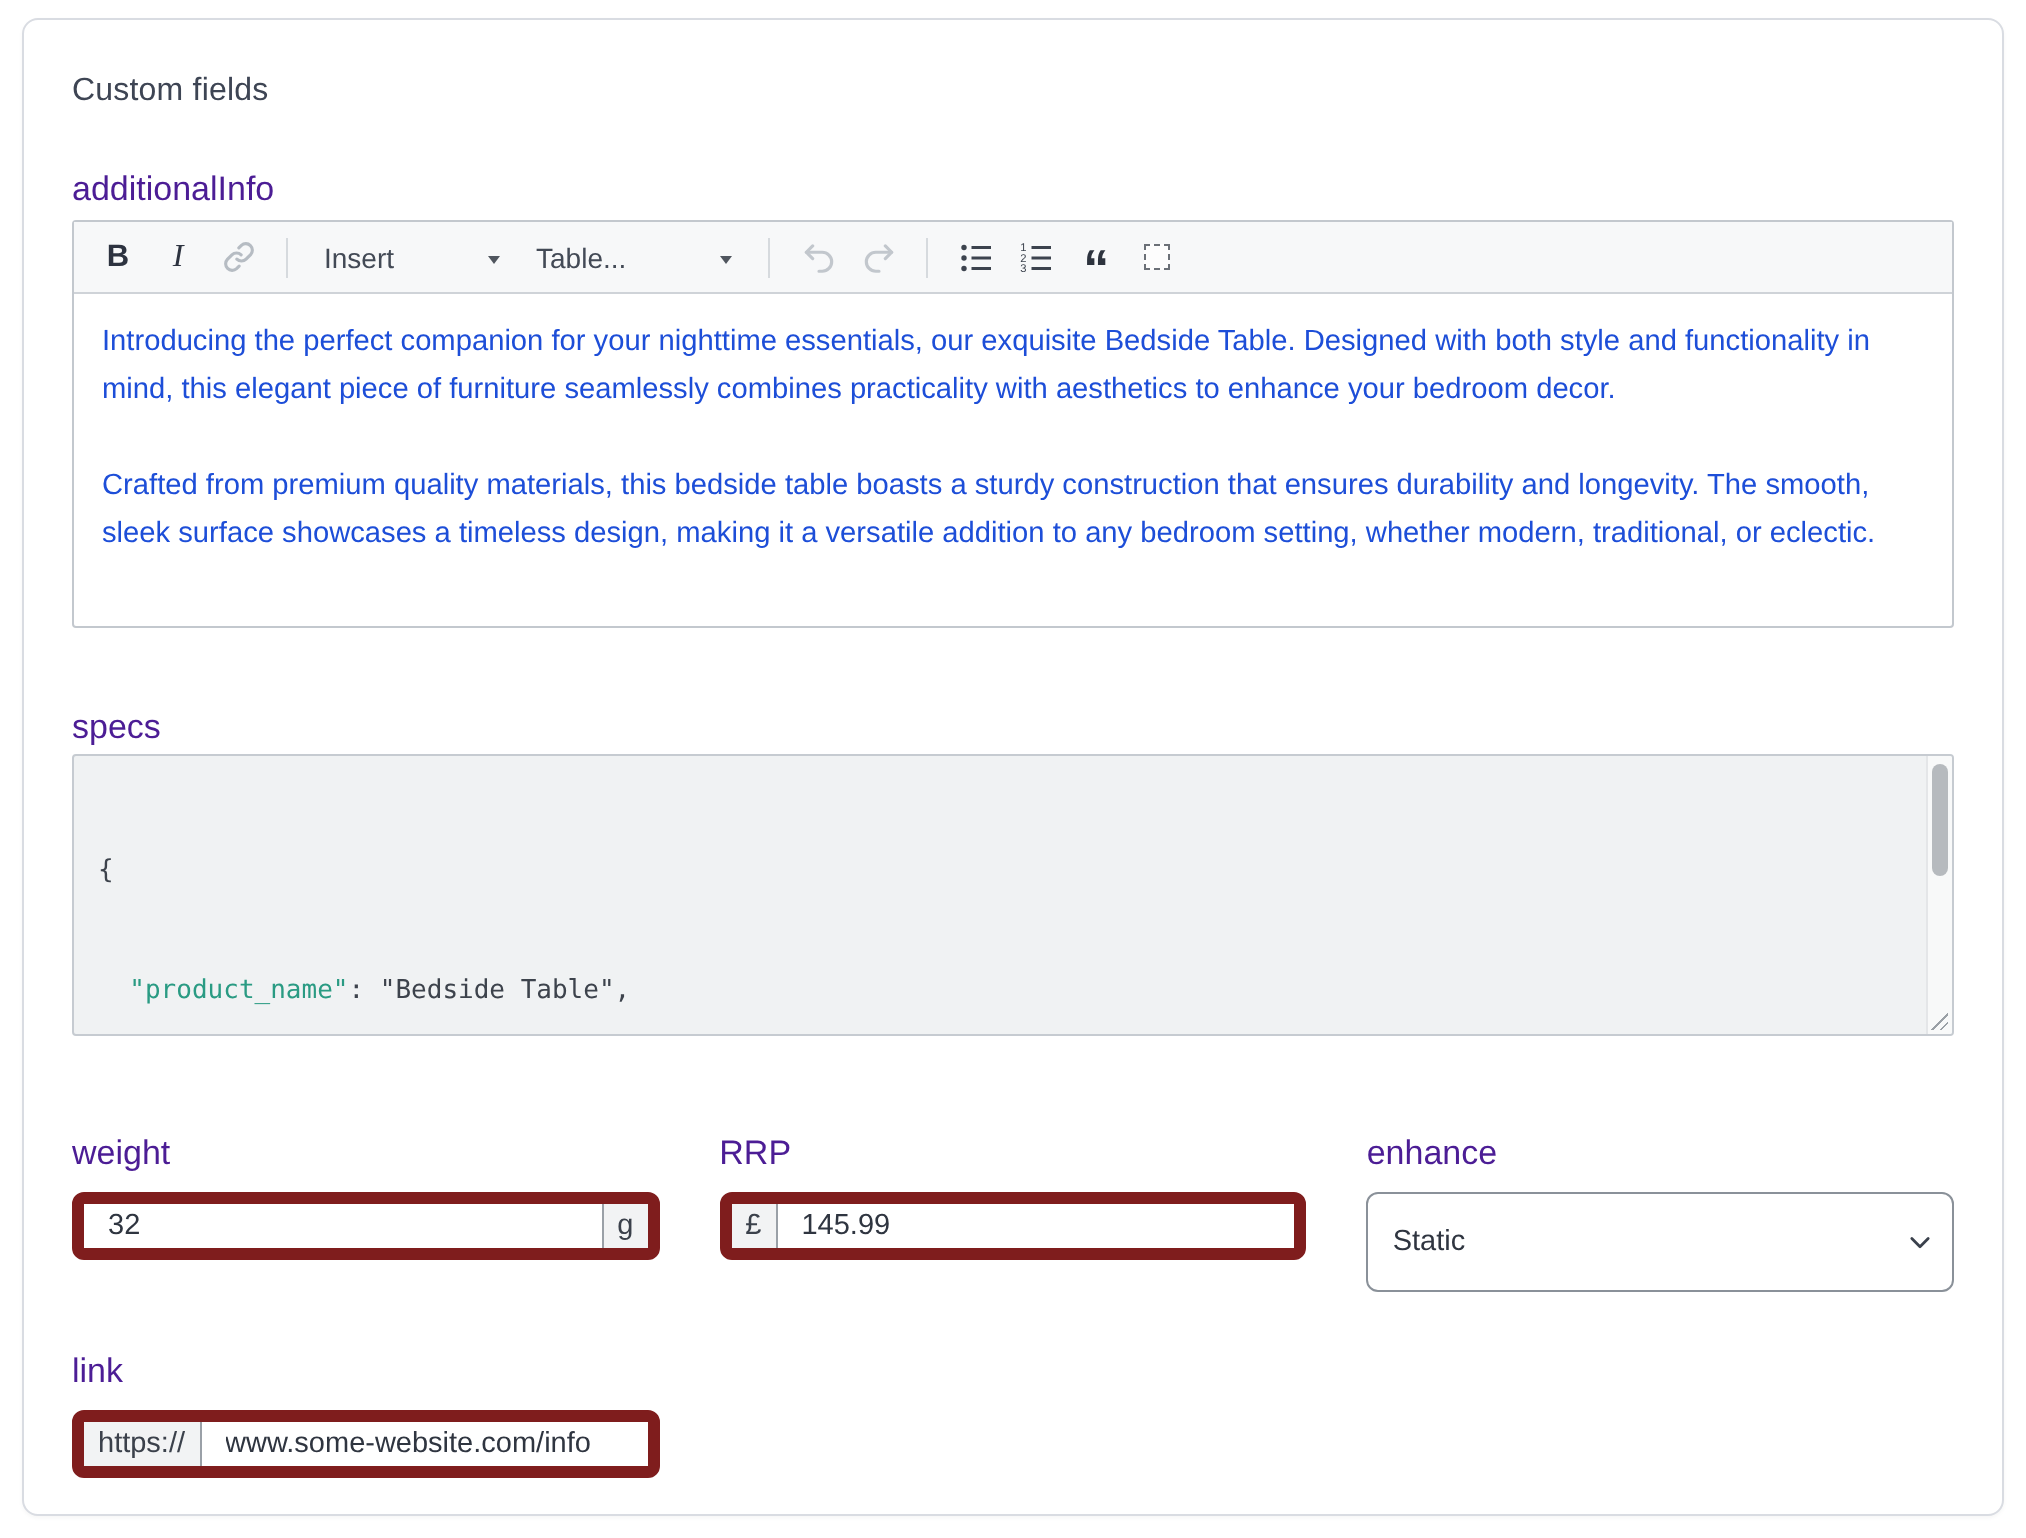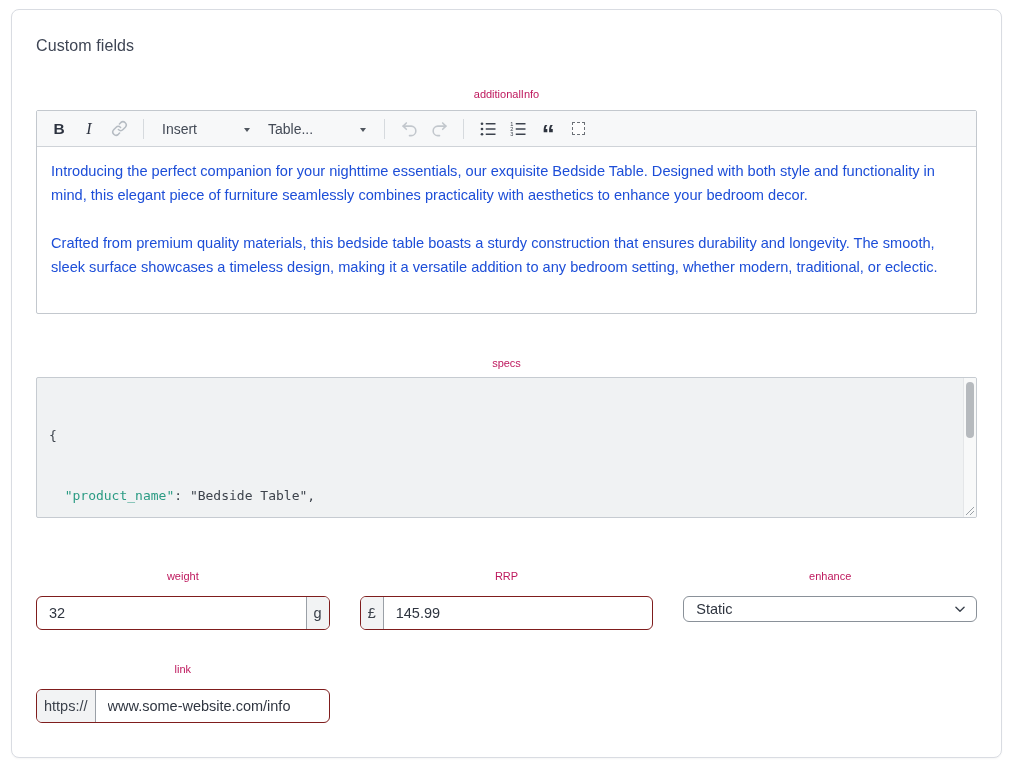--- a/index.html
+++ b/index.html
@@ -17,24 +17,23 @@
   }
 
   .card-title {
     font-size: 16px;
     color: #3e4554;
     font-weight: 500;
     letter-spacing: .1px;
   }
 
   .field-label {
-    font-size: 11px;
-    color: #be185d;
+    font-size: 17px;
+    color: #4c1d95;
     line-height: 17px;
-    text-align: center;
   }
   .lbl-editor { margin-top: 31px; }
   .lbl-specs  { margin-top: 41px; }
 
   
   .editor {
     margin-top: 7px;
     border: 1px solid #c3c8ce;
     border-radius: 2px;
     background: #fff;
@@ -145,21 +144,21 @@
     display: grid;
     grid-template-columns: 1fr 1fr 1fr;
     column-gap: 30px;
     row-gap: 31px;
   }
   .cell .field-label { margin-bottom: 11px; }
 
   .input-group {
     display: flex;
     height: 34px;
-    border: 1px solid #7f1d1d;
+    border: 6px solid #7f1d1d;
     border-radius: 6px;
     background: #fff;
     overflow: hidden;
   }
   .input-group input {
     flex: 1;
     min-width: 0;
     border: none;
     outline: none;
     padding: 0 12px;
@@ -173,21 +172,21 @@
     align-items: center;
     justify-content: center;
     background: #f2f3f4;
     color: #3b414b;
     font-size: 14.5px;
     padding: 0 7px;
   }
   .affix.prefix { border-right: 1px solid #9aa0a7; }
   .affix.suffix { border-left: 1px solid #9aa0a7; }
 
-  .select-wrap { position: relative; height: 26px; }
+  .select-wrap { position: relative; height: 50px; }
   .select-wrap select {
     width: 100%; height: 100%;
     appearance: none;
     -webkit-appearance: none;
     border: 1px solid #8a9199;
     border-radius: 6px;
     background: #fff;
     padding: 0 32px 0 12px;
     font-size: 14.5px;
     color: #2f3540;

